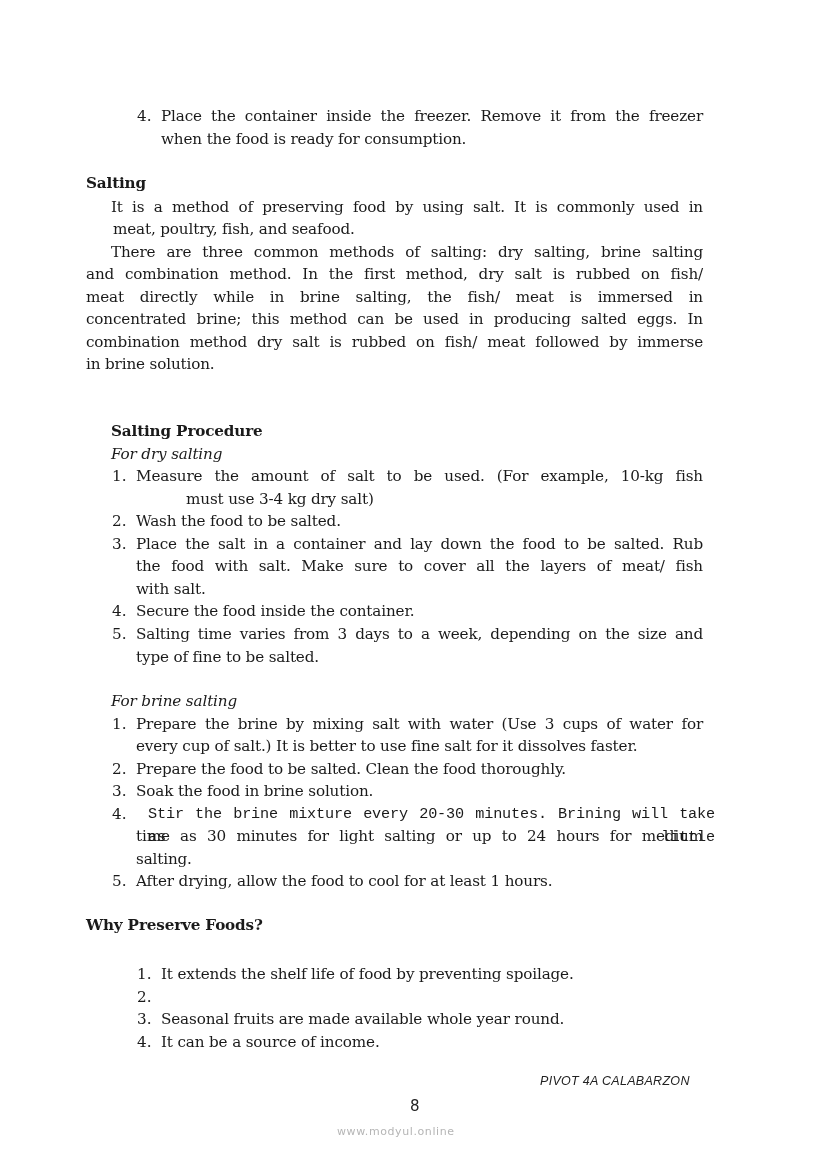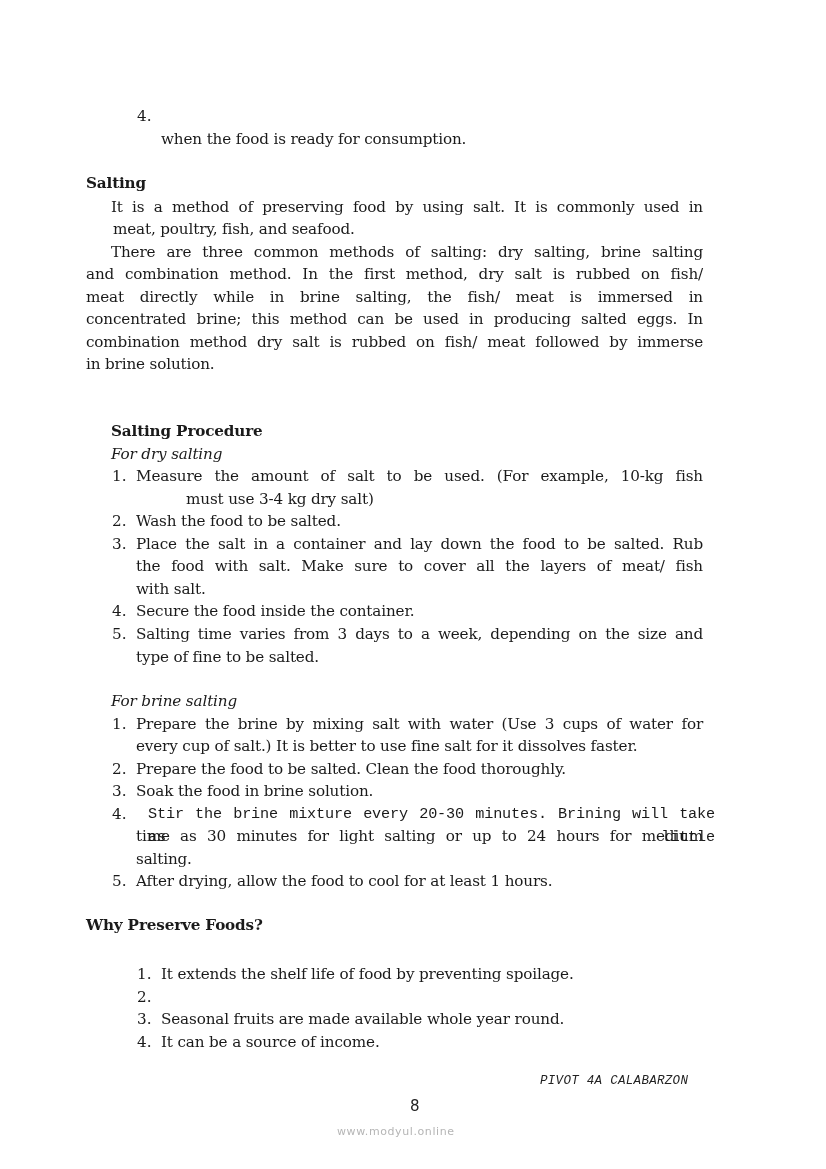--- a/index.html
+++ b/index.html
@@ -7,30 +7,31 @@
     width: 826px; height: 1169px; position: relative; overflow: hidden;
     font-family: "DejaVu Serif", "Liberation Serif", serif;
     color: #1a1a1a;
   }
   .page { position: absolute; left: 0; top: 0; width: 826px; height: 1169px; }
   .t { position: absolute; font-size: 15.2px; line-height: 22.5px; white-space: nowrap; letter-spacing: -0.15px; }
   .justify { text-align: justify; text-align-last: justify; white-space: normal; }
   .b { font-weight: bold; }
   .i { font-style: italic; }
   .num { position: absolute; font-size: 15.2px; line-height: 22.5px; }
-  .footer-tag { position: absolute; font-family: Liberation Mono, monospace; font-style: italic; font-size: 12.5px; letter-spacing: 0.3px; color: #222; }
+  .footer-tag { position: absolute; font-family: Liberation Sans, sans-serif; font-style: italic; font-size: 12.5px; letter-spacing: 0.3px; color: #222; }
   .page-num { position: absolute; font-family: "DejaVu Sans", "Liberation Sans", sans-serif; font-size: 15px; color: #222; }
   .watermark { position: absolute; font-family: "DejaVu Sans", "Liberation Sans", sans-serif; font-size: 11px; color: #b5b5b5; letter-spacing: 0.6px; }
 </style>
 </head>
 <body>
 
 <div class="page">
 
   <span class="num" style="left:137px; top:105px;">4.</span>
+  <div class="t justify" style="left:161px; top:105px; width:542px;">Place the container inside the freezer. Remove it from the freezer</div>
   <div class="t" style="left:161px; top:128px;">when the food is ready for consumption.</div>
 
   <div class="t b" style="left:86px; top:172px;">Salting</div>
 
   <div class="t justify" style="left:111px; top:196px; width:592px;">It is a method of preserving food by using salt.  It is commonly used in</div>
   <div class="t" style="left:86px; top:218px;margin-left:27px;">meat, poultry, fish, and seafood.</div>
 
   <div class="t justify" style="left:111px; top:241px; width:592px;">There are three common methods of salting:  dry salting, brine salting</div>
   <div class="t justify" style="left:86px; top:263px; width:617px;">and combination method.  In the first method, dry salt is rubbed on fish/</div>
   <div class="t justify" style="left:86px; top:286px; width:617px;">meat directly while in brine salting, the fish/ meat is immersed in</div>

